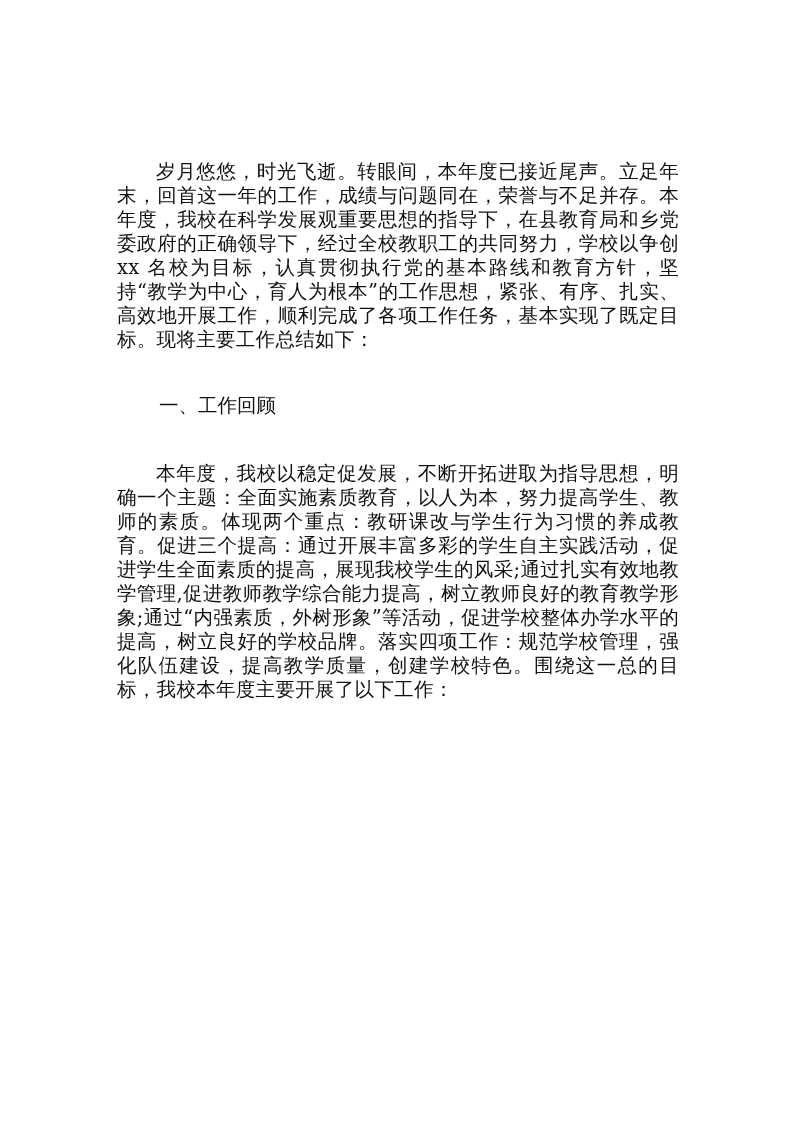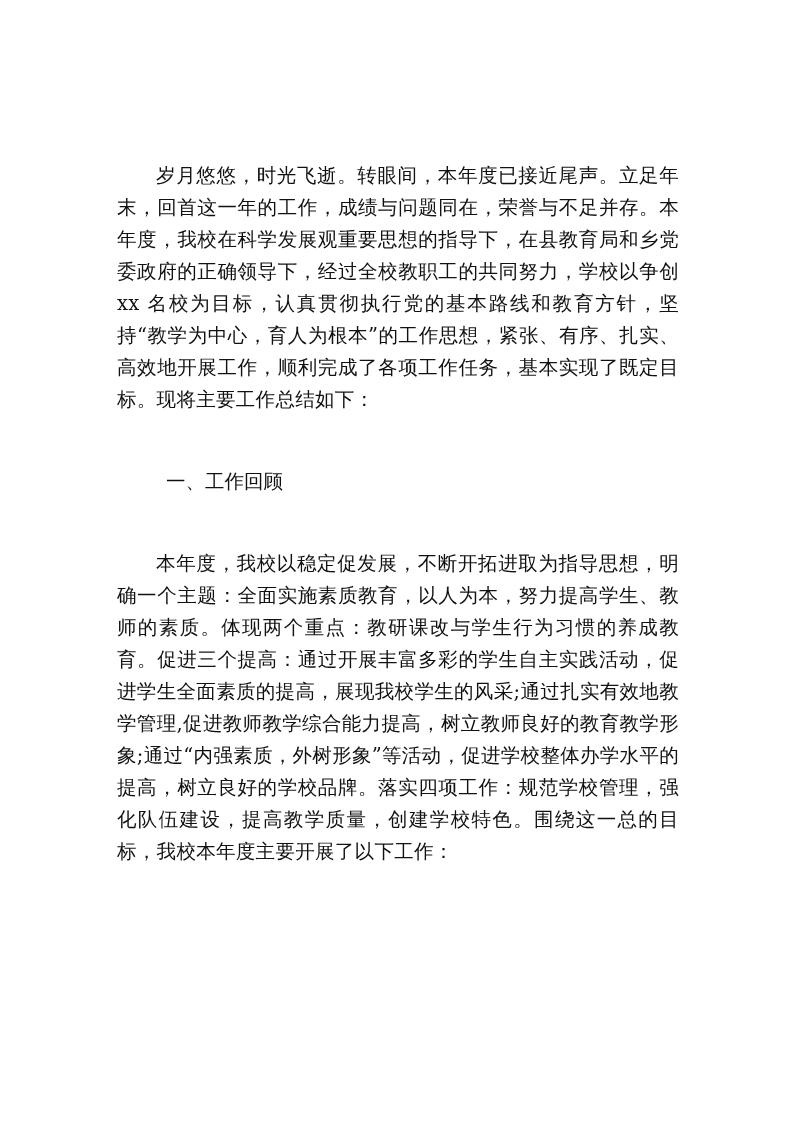--- a/index.html
+++ b/index.html
@@ -5,31 +5,32 @@
   html, body { margin: 0; padding: 0; background: #ffffff; }
   body { width: 793px; height: 1122px; position: relative; overflow: hidden; }
   .page {
     position: absolute;
     left: 117px;
     top: 160px;
     width: 562px;
     font-family: "DejaVu Serif", "Liberation Serif", serif;
     font-size: 19.5px;
     color: #111111;
-    line-height: 32px;
+    line-height: 24px;
   }
   .para {
     margin: 0;
     text-indent: 2em;
     text-align: justify;
     letter-spacing: 0.3px;
   }
   .heading {
-    margin: 10px;
+    margin: 3px;
     text-indent: 2em;
+    font-family: Liberation Mono, monospace;
   }
   .gap { height: 40px; }
 </style>
 </head>
 <body>
 
 <div class="page">
   <p class="para">岁月悠悠，时光飞逝。转眼间，本年度已接近尾声。立足年末，回首这一年的工作，成绩与问题同在，荣誉与不足并存。本年度，我校在科学发展观重要思想的指导下，在县教育局和乡党委政府的正确领导下，经过全校教职工的共同努力，学校以争创 xx 名校为目标，认真贯彻执行党的基本路线和教育方针，坚持“教学为中心，育人为根本”的工作思想，紧张、有序、扎实、高效地开展工作，顺利完成了各项工作任务，基本实现了既定目标。现将主要工作总结如下：</p>
   <div class="gap"></div>
   <p class="heading">一、工作回顾</p>

